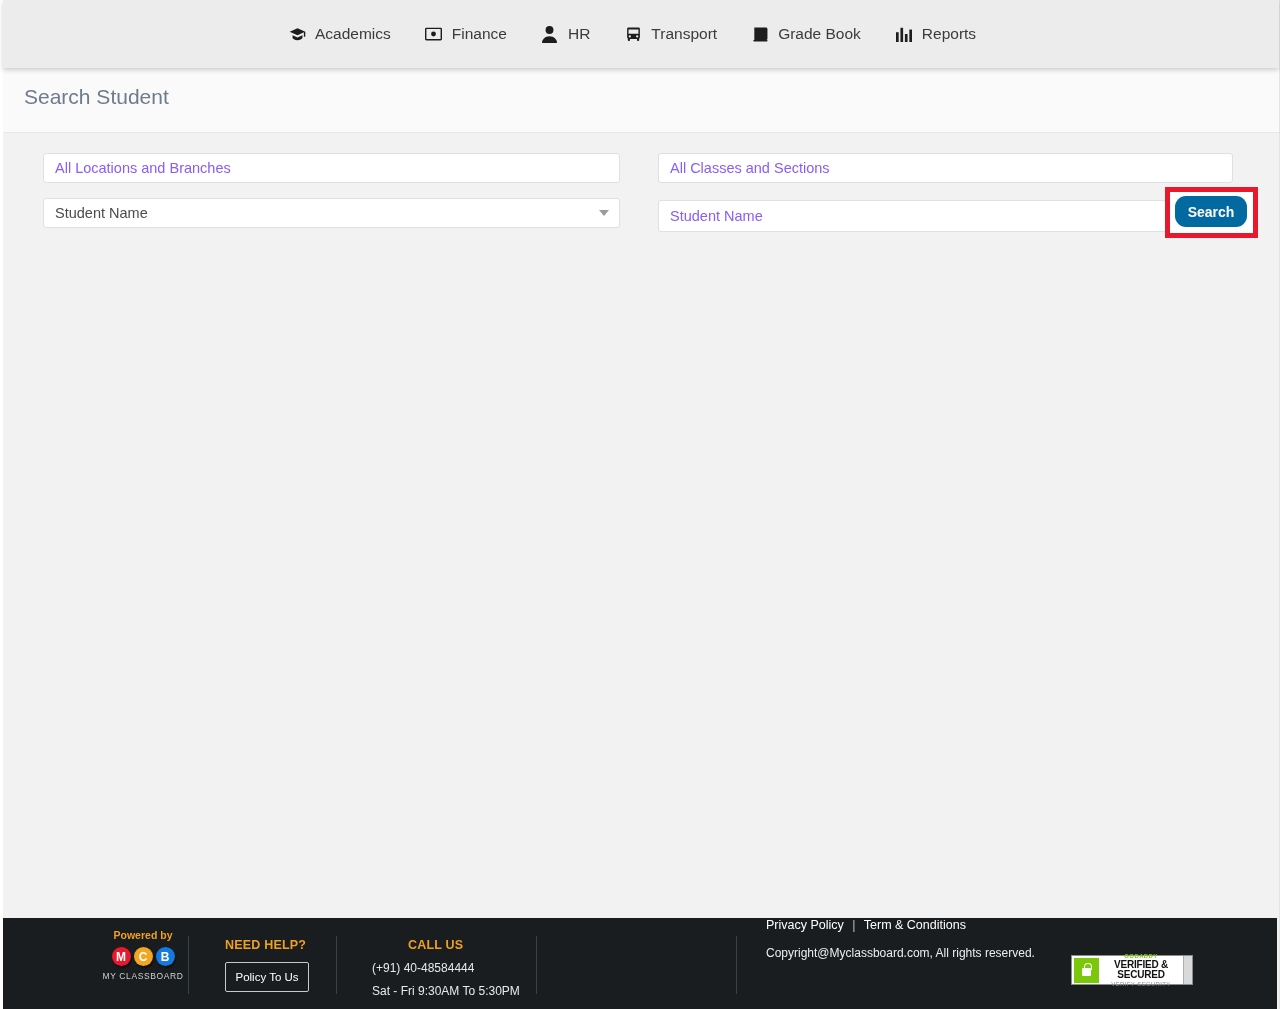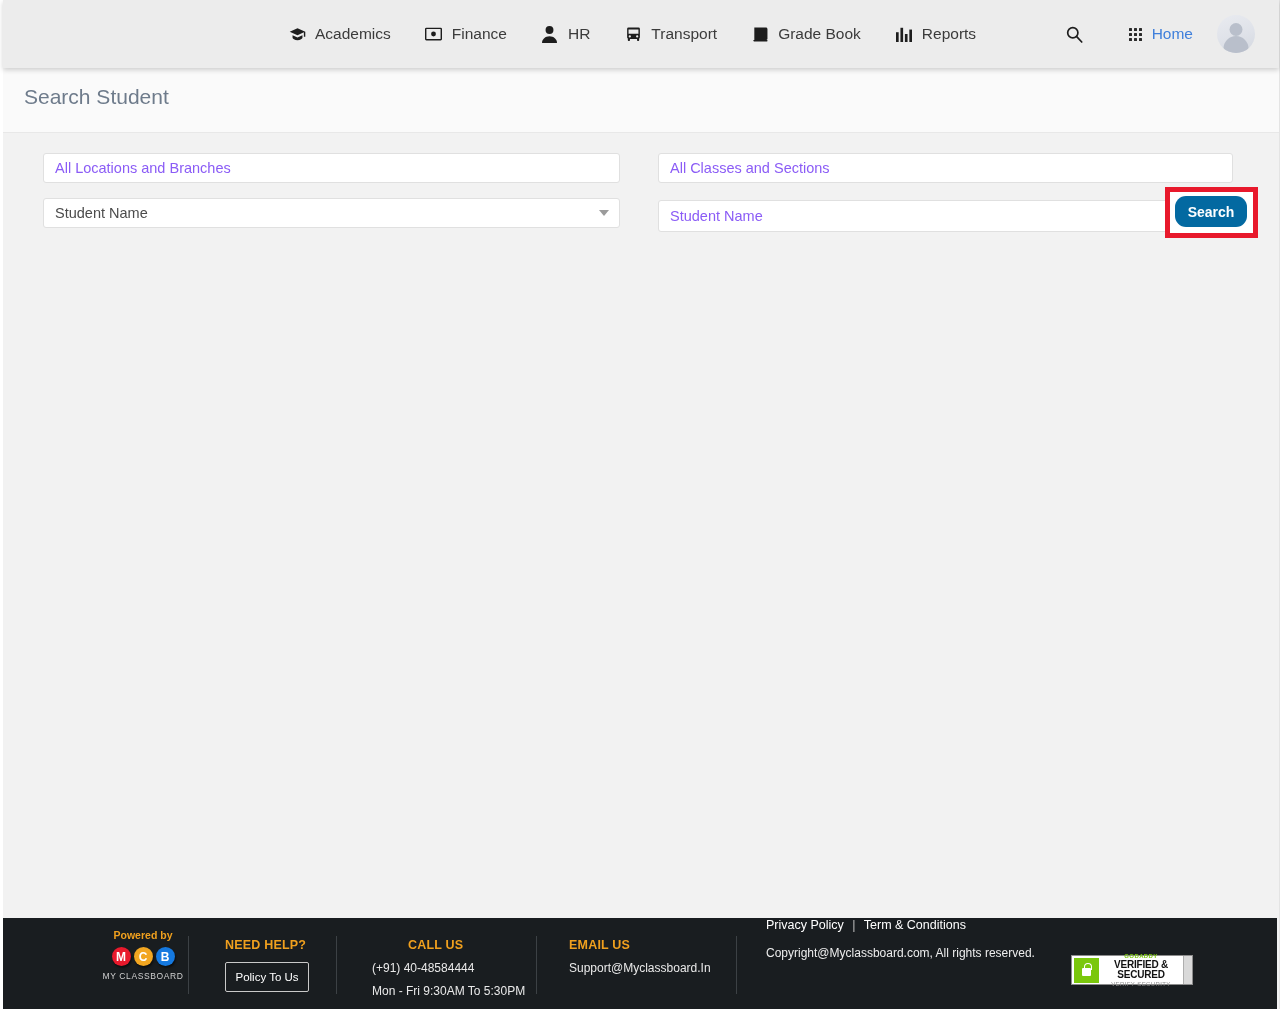--- a/index.html
+++ b/index.html
@@ -365,48 +365,20 @@
             <rect x="5" y="2" width="3" height="16"></rect>
             <rect x="10" y="9" width="3" height="9"></rect>
             <rect x="15" y="4" width="3" height="14"></rect>
           </svg>
         </span>
         <span>Reports</span>
       </div>
 
     </div>
 
-    <div class="nav-right">
-      <div class="search-ico-btn">
-        <svg width="17" height="17" viewBox="0 0 20 20" fill="none" stroke="#1d1d1d" stroke-width="2">
-          <circle cx="8" cy="8" r="6"></circle>
-          <line x1="12.6" y1="12.6" x2="18.5" y2="18.8" stroke-linecap="round"></line>
-        </svg>
-      </div>
-
-      <div class="apps-home">
-        <span class="apps-grid">
-          <i></i>
-            <i></i>
-            <i></i>
-            <i></i>
-            <i></i>
-            <i></i>
-            <i></i>
-            <i></i>
-            <i></i>
-        </span>
-        <span class="home-link">Home</span>
-      </div>
-
-      <div class="avatar">
-        <span class="head"></span>
-        <span class="body"></span>
-      </div>
-    </div>
   </div>
 
   <div class="titlebar">
     <div class="page-title">Search Student</div>
   </div>
 
   <div class="content">
 
     <div class="field" id="f-locations">
       <span class="ph">All Locations and Branches</span>
@@ -445,28 +417,24 @@
 
     <div class="fcol" id="col-help">
       <span class="f-head">NEED HELP?</span>
       <button class="write-btn">Policy To Us</button>
     </div>
     <div class="fdiv" style="left:333px"></div>
 
     <div class="fcol" id="col-call">
       <span class="f-head">CALL US</span>
       <span class="f-text">(+91) 40-48584444</span>
-      <span class="f-text">Mon - Fri    9:30AM To 5:30PM</span>
+      <span class="f-text">Sat - Fri    9:30AM To 5:30PM</span>
     </div>
     <div class="fdiv" style="left:533px"></div>
 
-    <div class="fcol" id="col-email">
-      <span class="f-head">EMAIL US</span>
-      <span class="f-text">Support@Myclassboard.In</span>
-    </div>
     <div class="fdiv" style="left:733px"></div>
 
     <div class="fcol" id="col-legal">
       <div class="legal-row">
         <a class="f-link">Privacy Policy</a>
         <span class="sep">|</span>
         <a class="f-link">Term &amp; Conditions</a>
       </div>
       <div class="copy">Copyright@Myclassboard.com, All rights reserved.</div>
     </div>

